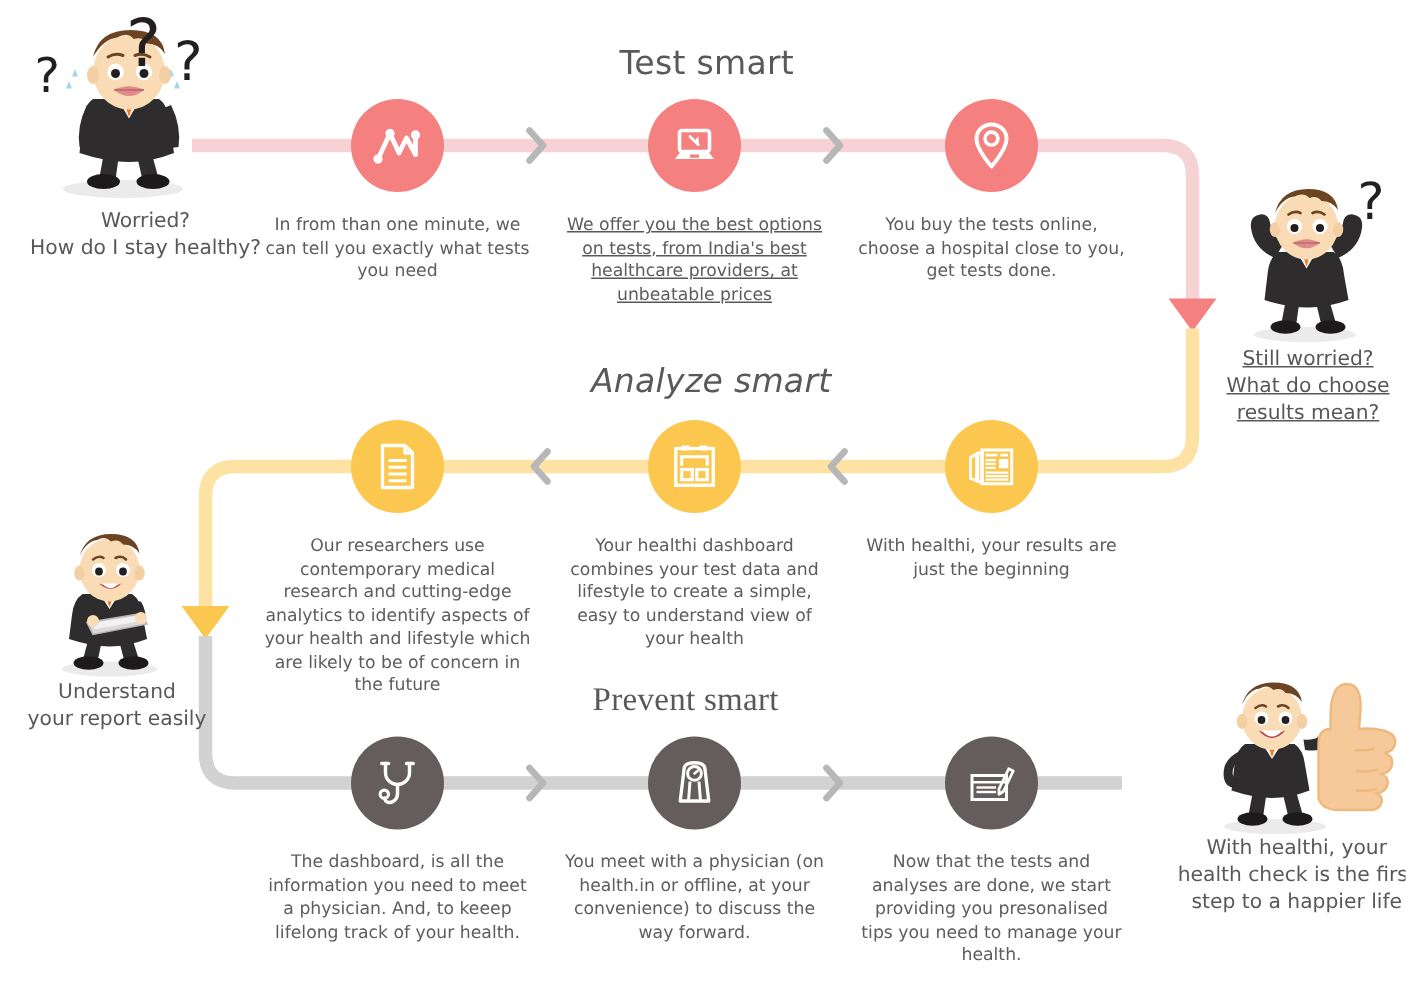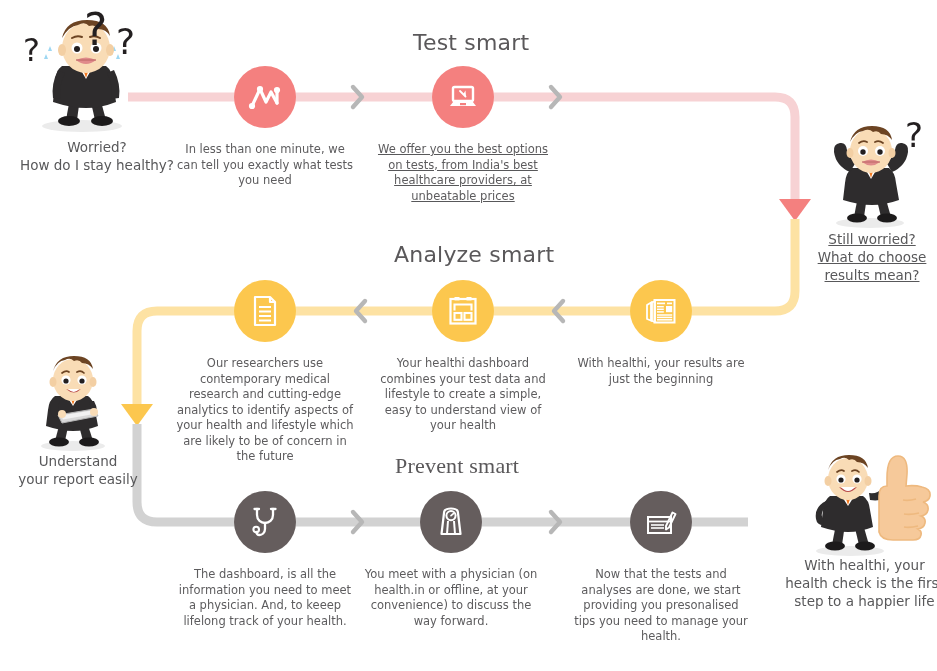--- a/index.html
+++ b/index.html
@@ -83,34 +83,34 @@
     <polygon points="779,199 811,199 795,221" fill="#f4807f"></polygon>
 
     <path d="M795 219 V291 Q795 311 775 311 H157 Q137 311 137 331 V405" fill="none" stroke="#fde2a3" stroke-width="9" stroke-linecap="butt"></path>
 
     <polygon points="121,404 153,404 137,426" fill="#fcc74e"></polygon>
 
     <path d="M137 424 V502 Q137 522 157 522 H748" fill="none" stroke="#d2d2d2" stroke-width="9" stroke-linecap="butt"></path>
   </svg>
 
   <div class="section-title" style="left:413px;top:30px;">Test smart</div>
-  <div class="section-title" style="left:394px;top:242px;">Analyze smart</div>
+  <div class="section-title" style="left:394px;top:242px;font-style:italic;">Analyze smart</div>
   <div class="section-title" style="left:395px;top:453px;font-family:Liberation Serif, serif;">Prevent smart</div>
 
   <div class="step row-test" style="left:170px;top:66px;">
     <div class="bubble">
       <svg width="34" height="30" viewBox="0 0 34 30" aria-hidden="true">
         <polyline points="4,24 12,7 18,20 23,10 29,21" fill="none" stroke="#ffffff" stroke-width="3.2" stroke-linejoin="round" stroke-linecap="round"></polyline>
         <circle cx="4" cy="24" r="3.1" fill="#ffffff"></circle>
         <circle cx="12" cy="7" r="3.1" fill="#ffffff"></circle>
         <circle cx="29" cy="8" r="3.1" fill="#ffffff"></circle>
         <line x1="29" y1="8" x2="29" y2="21" stroke="#ffffff" stroke-width="3.2" stroke-linecap="round"></line>
       </svg>
     </div>
-    <div class="caption">In less than one minute, we can tell you exactly what tests you need</div>
+    <div class="caption">In from than one minute, we can tell you exactly what tests you need</div>
   </div>
 
   <div class="chev" style="left:349px;top:83px;">
     <svg width="18" height="28" viewBox="0 0 18 28">
         <polyline points="4,4 13,14 4,24" fill="none" stroke="#b7b7b7" stroke-width="4.4" stroke-linecap="round" stroke-linejoin="round"></polyline>
       </svg>
   </div>
 
   <div class="step row-test" style="left:368px;top:66px;text-decoration:underline;">
     <div class="bubble">
@@ -124,20 +124,29 @@
     </div>
     <div class="caption">We offer you the best options on tests, from India's best healthcare providers, at unbeatable prices</div>
   </div>
 
   <div class="chev" style="left:547px;top:83px;">
     <svg width="18" height="28" viewBox="0 0 18 28">
         <polyline points="4,4 13,14 4,24" fill="none" stroke="#b7b7b7" stroke-width="4.4" stroke-linecap="round" stroke-linejoin="round"></polyline>
       </svg>
   </div>
 
+  <div class="step row-test" style="left:566px;top:66px;">
+    <div class="bubble">
+      <svg width="26" height="34" viewBox="0 0 26 34" aria-hidden="true">
+        <path d="M13 3 C7.2 3 3 7.3 3 12.6 C3 19.6 13 31 13 31 C13 31 23 19.6 23 12.6 C23 7.3 18.8 3 13 3 Z" fill="none" stroke="#ffffff" stroke-width="2.6" stroke-linejoin="round"></path>
+        <circle cx="13" cy="12.4" r="4.3" fill="none" stroke="#ffffff" stroke-width="2.4"></circle>
+      </svg>
+    </div>
+    <div class="caption">You buy the tests online, choose a hospital close to you, get tests done.</div>
+  </div>
 
   <div class="step row-analyze" style="left:170px;top:280px;">
     <div class="bubble">
       <svg width="30" height="34" viewBox="0 0 30 34" aria-hidden="true">
         <path d="M5 3 H20 L25 8 V31 H5 Z" fill="none" stroke="#ffffff" stroke-width="2.2" stroke-linejoin="round"></path>
         <polyline points="20,3 20,8 25,8" fill="none" stroke="#ffffff" stroke-width="2.2" stroke-linejoin="round"></polyline>
         <line x1="9" y1="13" x2="21" y2="13" stroke="#ffffff" stroke-width="2"></line>
         <line x1="9" y1="17.5" x2="21" y2="17.5" stroke="#ffffff" stroke-width="2"></line>
         <line x1="9" y1="22" x2="21" y2="22" stroke="#ffffff" stroke-width="2"></line>
         <line x1="9" y1="26.5" x2="21" y2="26.5" stroke="#ffffff" stroke-width="2"></line>
@@ -204,21 +213,21 @@
     </div>
     <div class="caption">The dashboard, is all the information you need to meet a physician. And, to keeep lifelong track of your health.</div>
   </div>
 
   <div class="chev" style="left:349px;top:508px;">
     <svg width="18" height="28" viewBox="0 0 18 28">
         <polyline points="4,4 13,14 4,24" fill="none" stroke="#b7b7b7" stroke-width="4.4" stroke-linecap="round" stroke-linejoin="round"></polyline>
       </svg>
   </div>
 
-  <div class="step row-prevent" style="left:356px;top:491px;">
+  <div class="step row-prevent" style="left:368px;top:491px;">
     <div class="bubble">
       <svg width="32" height="34" viewBox="0 0 32 34" aria-hidden="true">
         <path d="M9 8 C9 5 11.5 3.5 16 3.5 C20.5 3.5 23 5 23 8 L25.5 29 H6.5 Z" fill="none" stroke="#ffffff" stroke-width="2.2" stroke-linejoin="round"></path>
         <circle cx="16" cy="10.6" r="4.6" fill="none" stroke="#ffffff" stroke-width="2"></circle>
         <polyline points="16,10.6 18.4,8.6" fill="none" stroke="#ffffff" stroke-width="1.7" stroke-linecap="round"></polyline>
         <line x1="13" y1="16" x2="12" y2="29" stroke="#ffffff" stroke-width="2"></line>
         <line x1="19" y1="16" x2="20" y2="29" stroke="#ffffff" stroke-width="2"></line>
       </svg>
     </div>
     <div class="caption">You meet with a physician (on health.in or offline, at your convenience) to discuss the way forward.</div>

